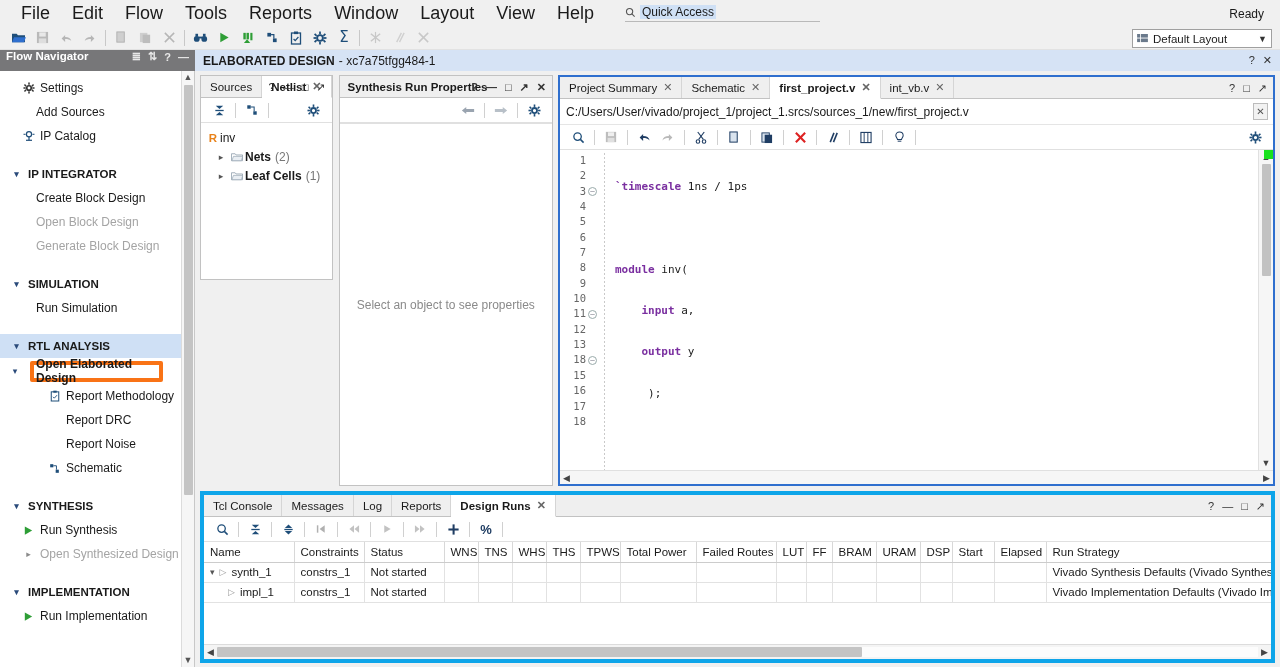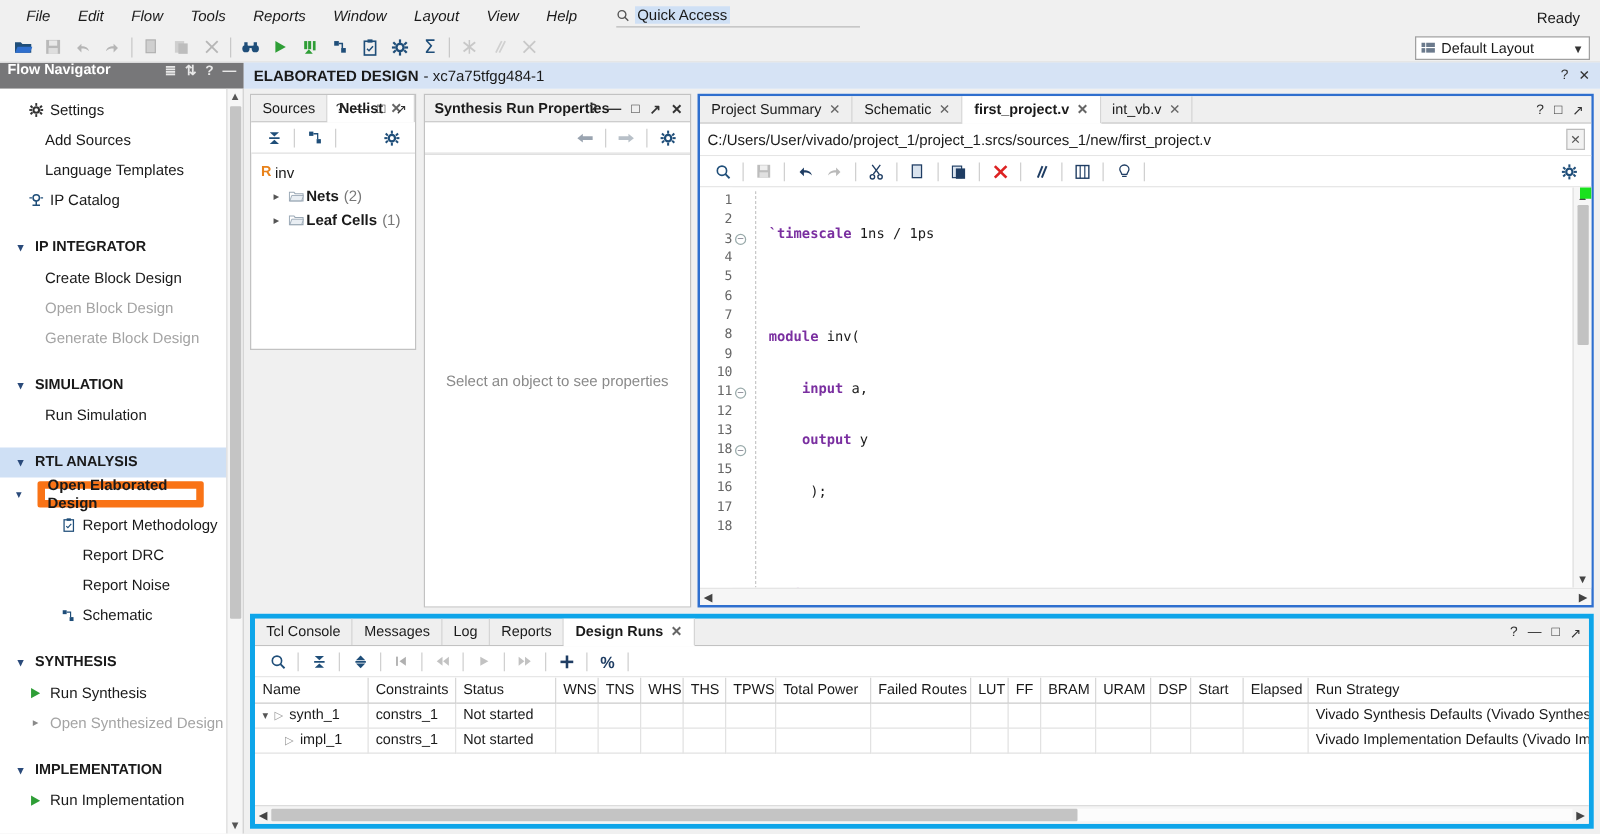--- a/index.html
+++ b/index.html
@@ -12,21 +12,21 @@
     -webkit-font-smoothing: antialiased;
   }
   .app { width:1280px; height:667px; display:flex; flex-direction:column; background:#f0f0f0; }
 
   
   .menubar {
     height:26px; background:#f0f0f0; display:flex; align-items:center;
     padding-left:10px; position:relative; flex:none;
   }
   .menu-item {
-    padding:4px 11px; font-size:12px; color:#1a1a1a; cursor:default; white-space:nowrap;font-style:italic;
+    padding:4px 11px; font-size:18px; color:#1a1a1a; cursor:default; white-space:nowrap;
   }
   .quick-access {
     margin-left:20px; display:flex; align-items:center; gap:4px;
     border-bottom:1px solid #b9b9b9; width:195px; height:18px; padding-bottom:1px;
   }
   .qa-icon { font-size:10px; color:#555; }
   .qa-text { font-size:12px; color:#1a1a1a; background:#cfe0f5; padding:0 2px; }
   .ready-label {
     position:absolute; right:16px; top:7px; font-size:12px; color:#1a1a1a;
   }
@@ -80,21 +80,21 @@
   .fn-row .ic { width:17px; display:flex; justify-content:center; align-items:center; flex:none; }
   .fn-row .lbl { padding-left:3px; }
   .fn-row.section { font-weight:bold; font-size:11.5px; }
   .fn-row.section.active { background:#cfe0f5; }
   .fn-row.indent1 { padding-left:20px; }
   .fn-row.indent2 { padding-left:33px; }
   .fn-row.indent3 { padding-left:46px; }
   .fn-row.dim .lbl { color:#a4a4a4; }
   .fn-row.gap { height:14px; }
   .fn-highlight {
-    border:6px solid #f97316; border-radius:2px; margin-left:30px; margin-right:18px;
+    border:4px solid #f97316; border-radius:2px; margin-left:30px; margin-right:18px;
     height:21px; display:flex; align-items:center; padding-left:2px; font-weight:bold;
   }
   .fn-scrollbar {
     width:13px; background:#f6f6f6; border-left:1px solid #dcdcdc;
     display:flex; flex-direction:column; align-items:center; flex:none;
   }
   .fn-sb-arrow { font-size:9px; color:#555; height:13px; line-height:13px; }
   .fn-sb-thumb { width:9px; background:#c4c4c4; border-radius:1px; margin:1px 0; }
 
   
@@ -425,23 +425,20 @@
                 </g>
               </svg>
           </span>
           <span class="lbl">Settings</span>
         </div>
 
         <div class="fn-row indent2">
           <span class="lbl">Add Sources</span>
         </div>
 
-        <div class="fn-row indent2">
-          <span class="lbl">Language Templates</span>
-        </div>
 
         <div class="fn-row indent1">
           <span class="ic">
             <svg width="12" height="12" viewBox="0 0 14 14">
                 <circle cx="7" cy="5" r="3" fill="none" stroke="#1f4e79" stroke-width="1.4"></circle>
                 <line x1="7" y1="8" x2="7" y2="12" stroke="#1f4e79" stroke-width="1.4"></line>
                 <line x1="3.5" y1="12" x2="10.5" y2="12" stroke="#1f4e79" stroke-width="1.4"></line>
                 <line x1="3" y1="5" x2="0.6" y2="5" stroke="#1f4e79" stroke-width="1.2"></line>
                 <line x1="11" y1="5" x2="13.4" y2="5" stroke="#1f4e79" stroke-width="1.2"></line>
               </svg>

